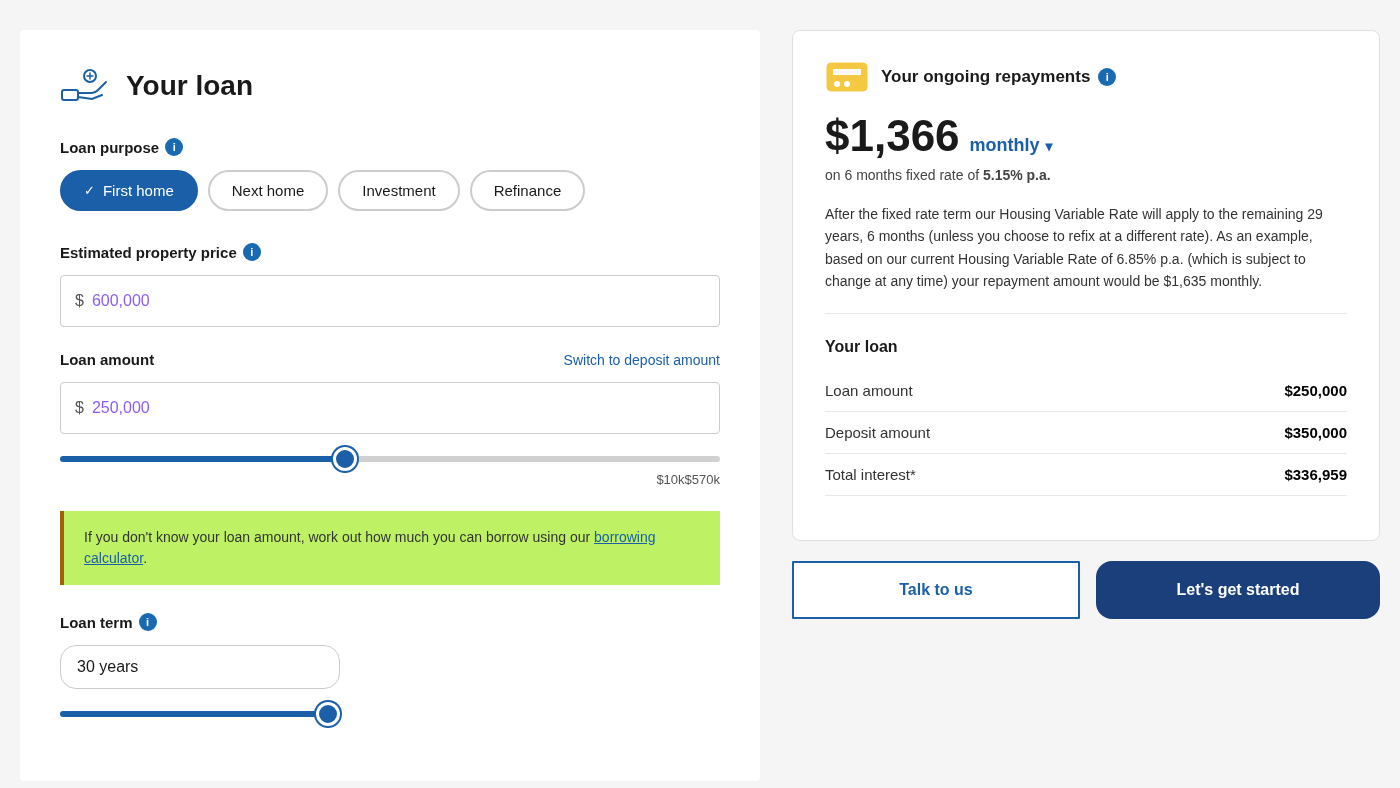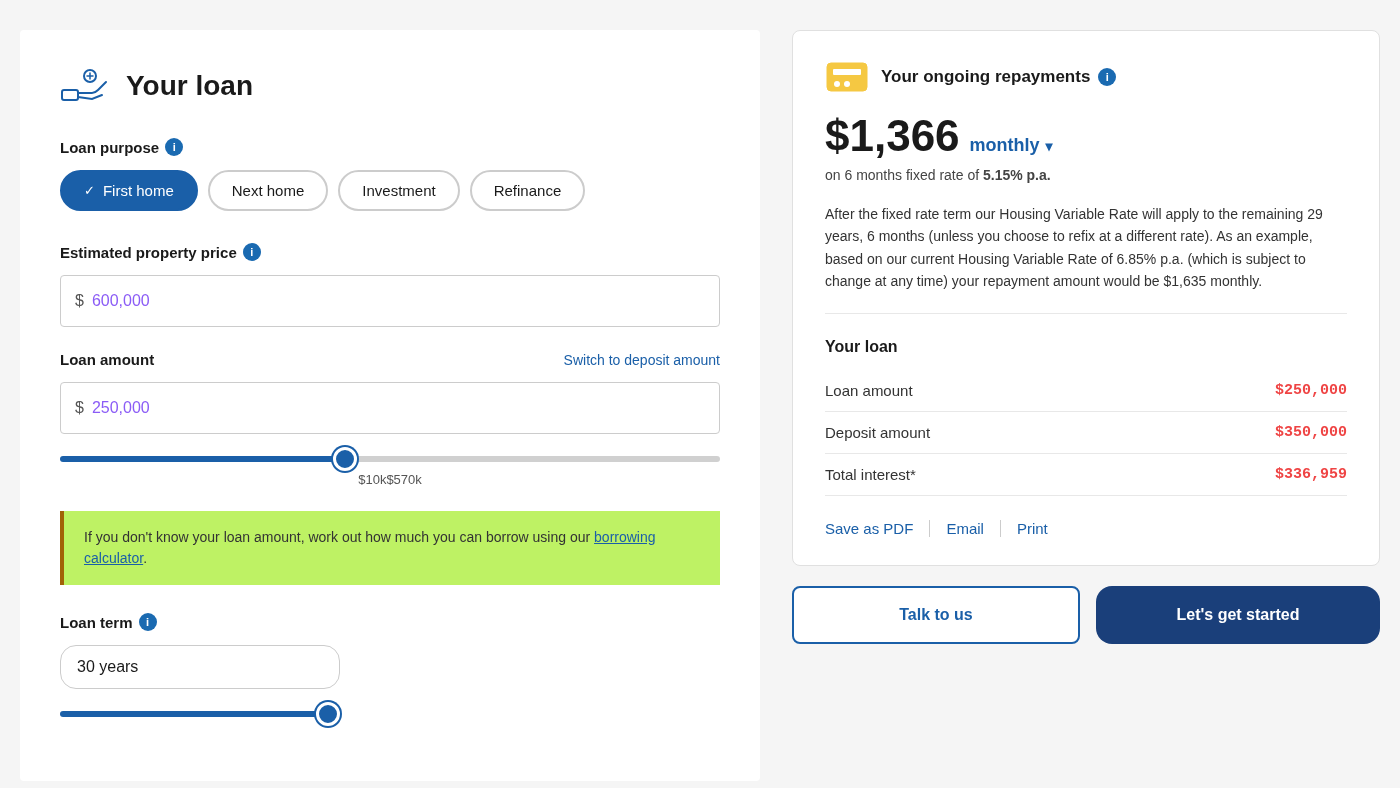--- a/index.html
+++ b/index.html
@@ -163,21 +163,21 @@
       width: 24px;
       height: 24px;
       border-radius: 50%;
       background: #1a5fa8;
       cursor: pointer;
       border: 3px solid #fff;
       box-shadow: 0 0 0 2px #1a5fa8;
     }
     .slider-labels {
       display: flex;
-      justify-content: center;
+      justify-content: flex-end;
       font-size: 13px;
       color: #555;
       margin-top: 6px;
     }
     
     .info-box {
       background: #bef264;
       border-left: 4px solid #a16207;
       padding: 16px 20px;
       margin-bottom: 28px;
@@ -301,21 +301,21 @@
     }
     .loan-detail-row {
       display: flex;
       justify-content: space-between;
       align-items: center;
       padding: 12px 0;
       border-bottom: 1px solid #e8e8e8;
       font-size: 15px;
     }
     .loan-detail-label { color: #333; }
-    .loan-detail-value { font-weight: 700; color: #ef4444; font-family: Liberation Mono, monospace; }
+    .loan-detail-value { font-weight: 700; color: #000000; }
     .actions-row {
       display: flex;
       gap: 0;
       margin-top: 24px;
       align-items: center;
     }
     .action-link {
       color: #1a5fa8;
       font-size: 15px;
       font-weight: 500;
@@ -333,21 +333,21 @@
       gap: 16px;
     }
     .btn-talk {
       flex: 1;
       border: 2px solid #1a5fa8;
       background: #fff;
       color: #1a5fa8;
       font-size: 16px;
       font-weight: 600;
       padding: 18px;
-      border-radius: 8px;
+      border-radius: 1px;
       cursor: pointer;
       text-align: center;
     }
     .btn-start {
       flex: 1;
       border: none;
       background: #1a3f7a;
       color: #fff;
       font-size: 16px;
       font-weight: 600;
@@ -481,25 +481,20 @@
         <div class="loan-detail-row">
           <span class="loan-detail-label">Deposit amount</span>
           <span class="loan-detail-value">$350,000</span>
         </div>
         <div class="loan-detail-row">
           <span class="loan-detail-label">Total interest*</span>
           <span class="loan-detail-value">$336,959</span>
         </div>
       </div>
 
-      <div class="actions-row">
-        <a class="action-link">Save as PDF</a>
-        <a class="action-link">Email</a>
-        <a class="action-link">Print</a>
-      </div>
     </div>
 
     <div class="bottom-buttons">
       <button class="btn-talk">Talk to us</button>
       <button class="btn-start">Let's get started</button>
     </div>
   </div>
 </div>
 
 </body></html>

